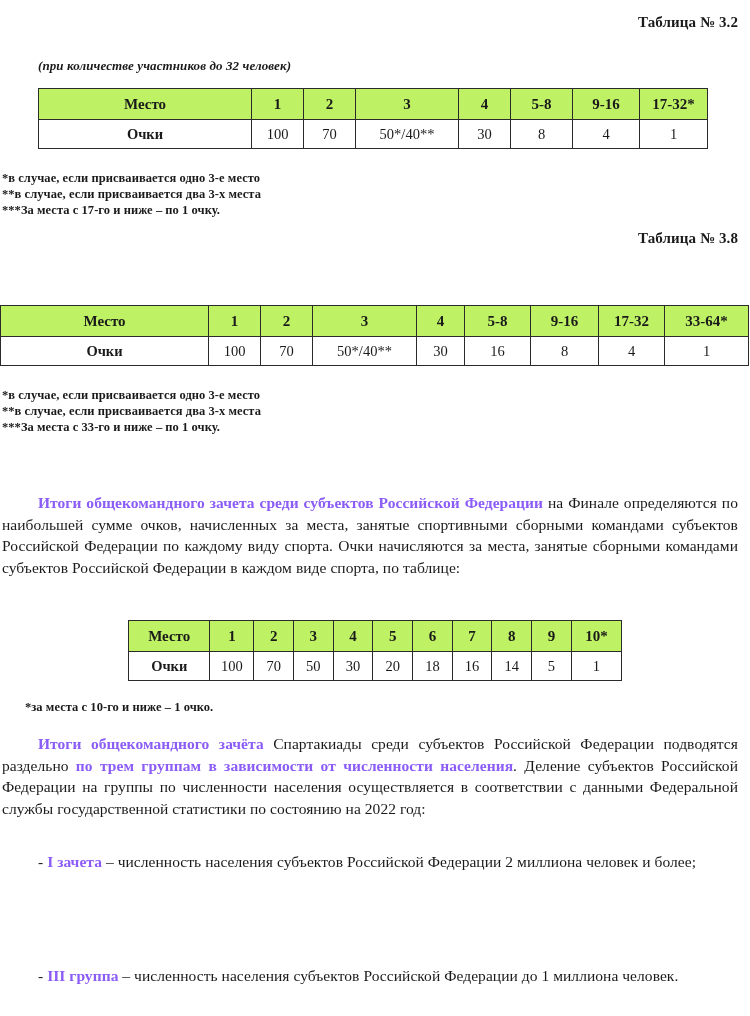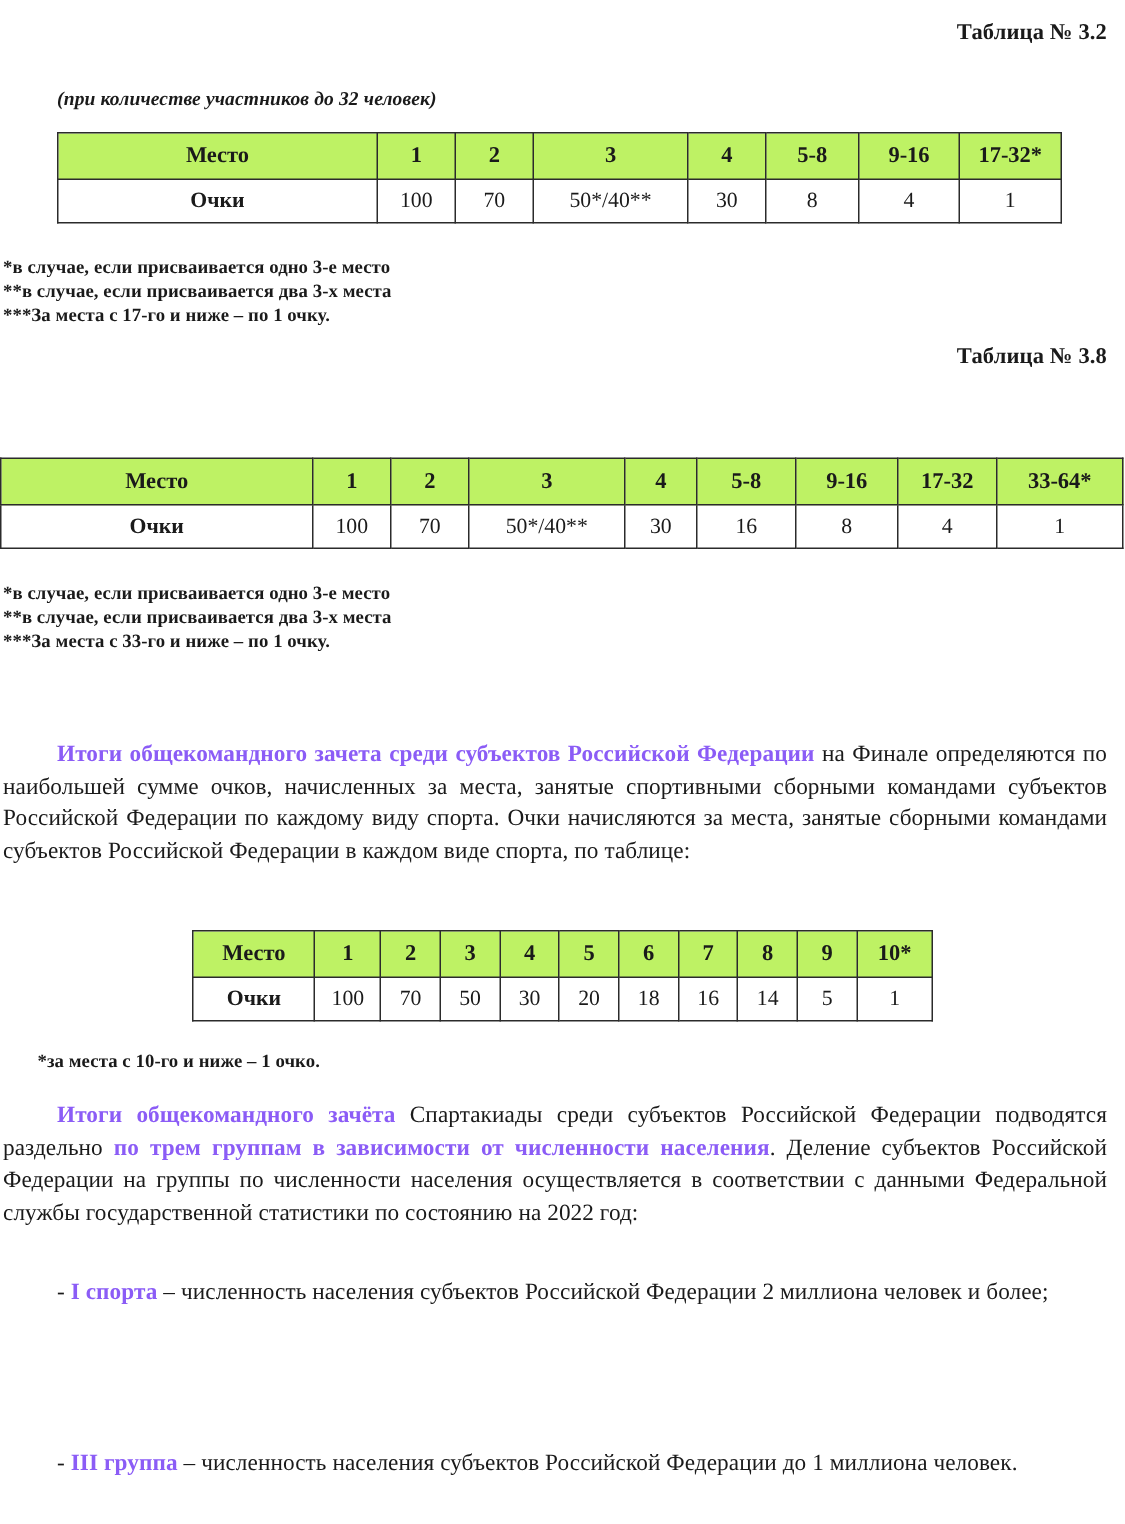--- a/index.html
+++ b/index.html
@@ -261,21 +261,21 @@
     </table>
   </div>
 
   <div class="pos footnotes" style="left:2px; top:699px; width:500px;margin-left:23px;">*за места с 10-го и ниже – 1 очко.</div>
 
   <div class="pos para" style="left:2px; top:733px; width:736px;">
     <span class="indent"></span><span class="accent">Итоги общекомандного зачёта</span><span> Спартакиады среди субъектов Российской Федерации подводятся раздельно </span><span class="accent">по трем группам в зависимости от численности населения</span><span>. Деление субъектов Российской Федерации на группы по численности населения осуществляется в соответствии с данными Федеральной службы государственной статистики по состоянию на 2022 год:</span>
   </div>
 
   <div class="pos para" style="left:2px; top:851px; width:736px;">
-    <span class="indent"></span><span>- </span><span class="accent">I спорта</span><span> – численность населения субъектов Российской Федерации 2 миллиона человек и более;</span>
+    <span class="indent"></span><span>- </span><span class="accent">I зачета</span><span> – численность населения субъектов Российской Федерации 2 миллиона человек и более;</span>
   </div>
 
 
   <div class="pos para" style="left:2px; top:965px; width:736px;">
     <span class="indent"></span><span>- </span><span class="accent">III группа</span><span> – численность населения субъектов Российской Федерации до 1 миллиона человек.</span>
   </div>
 
 </div>
 
 </body></html>

